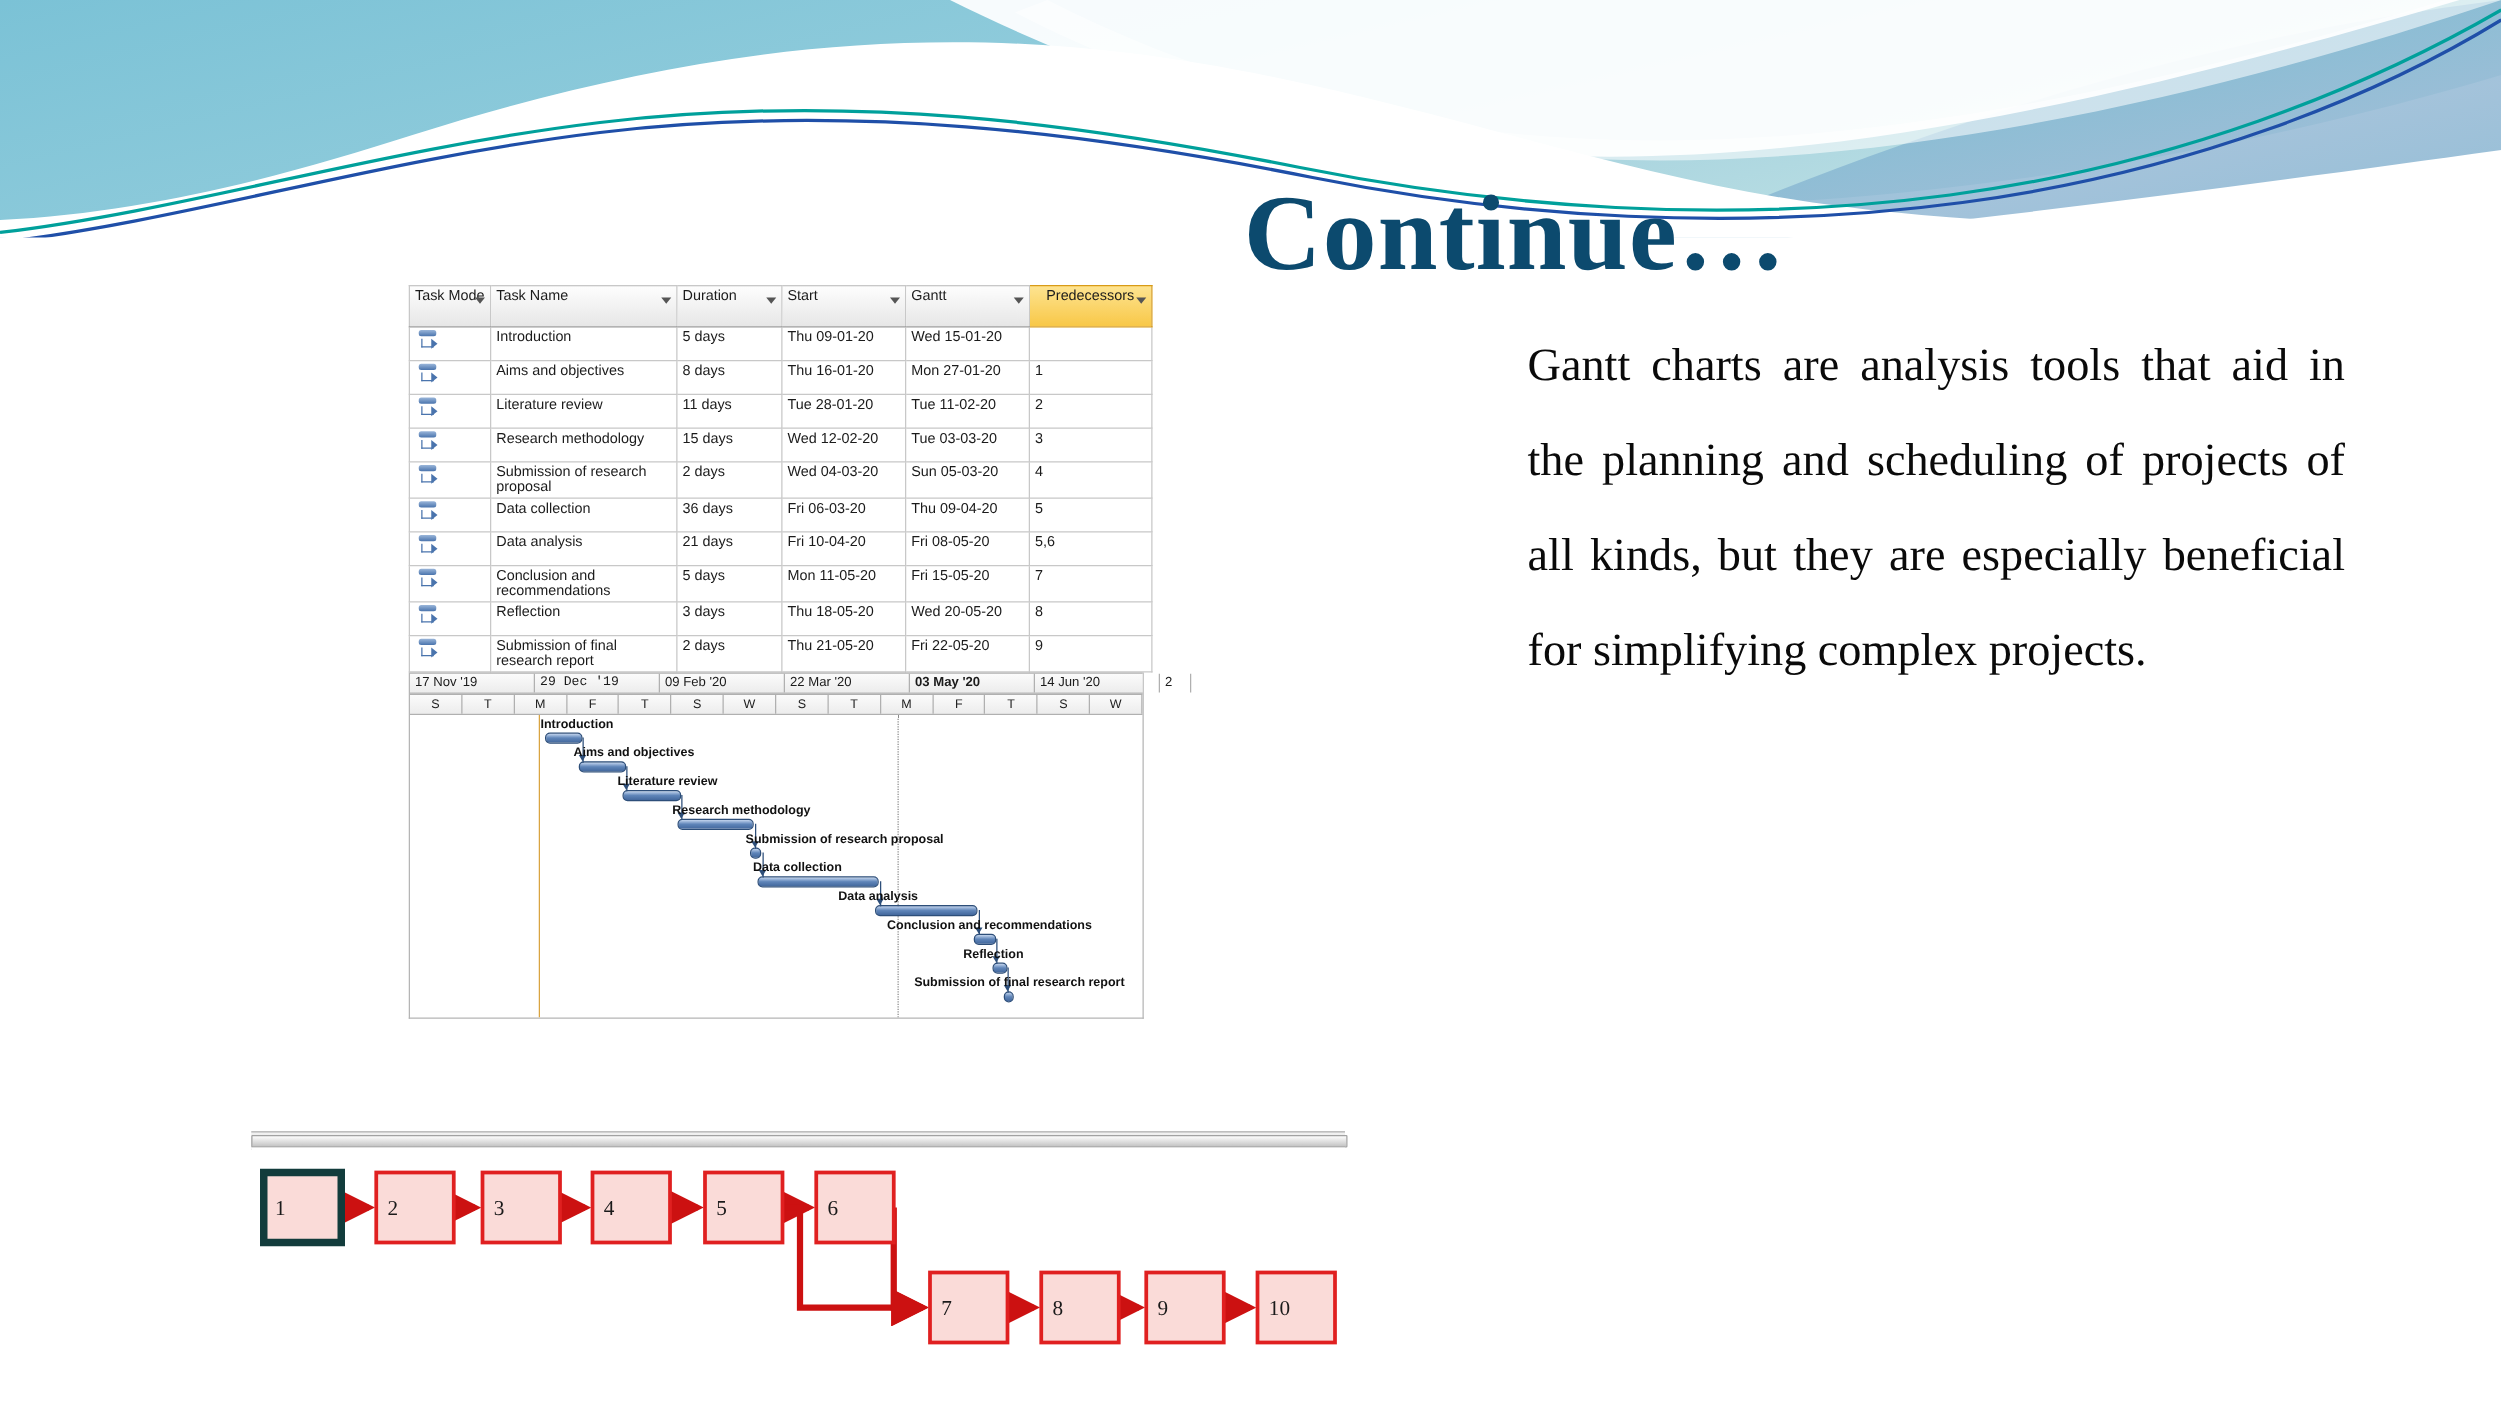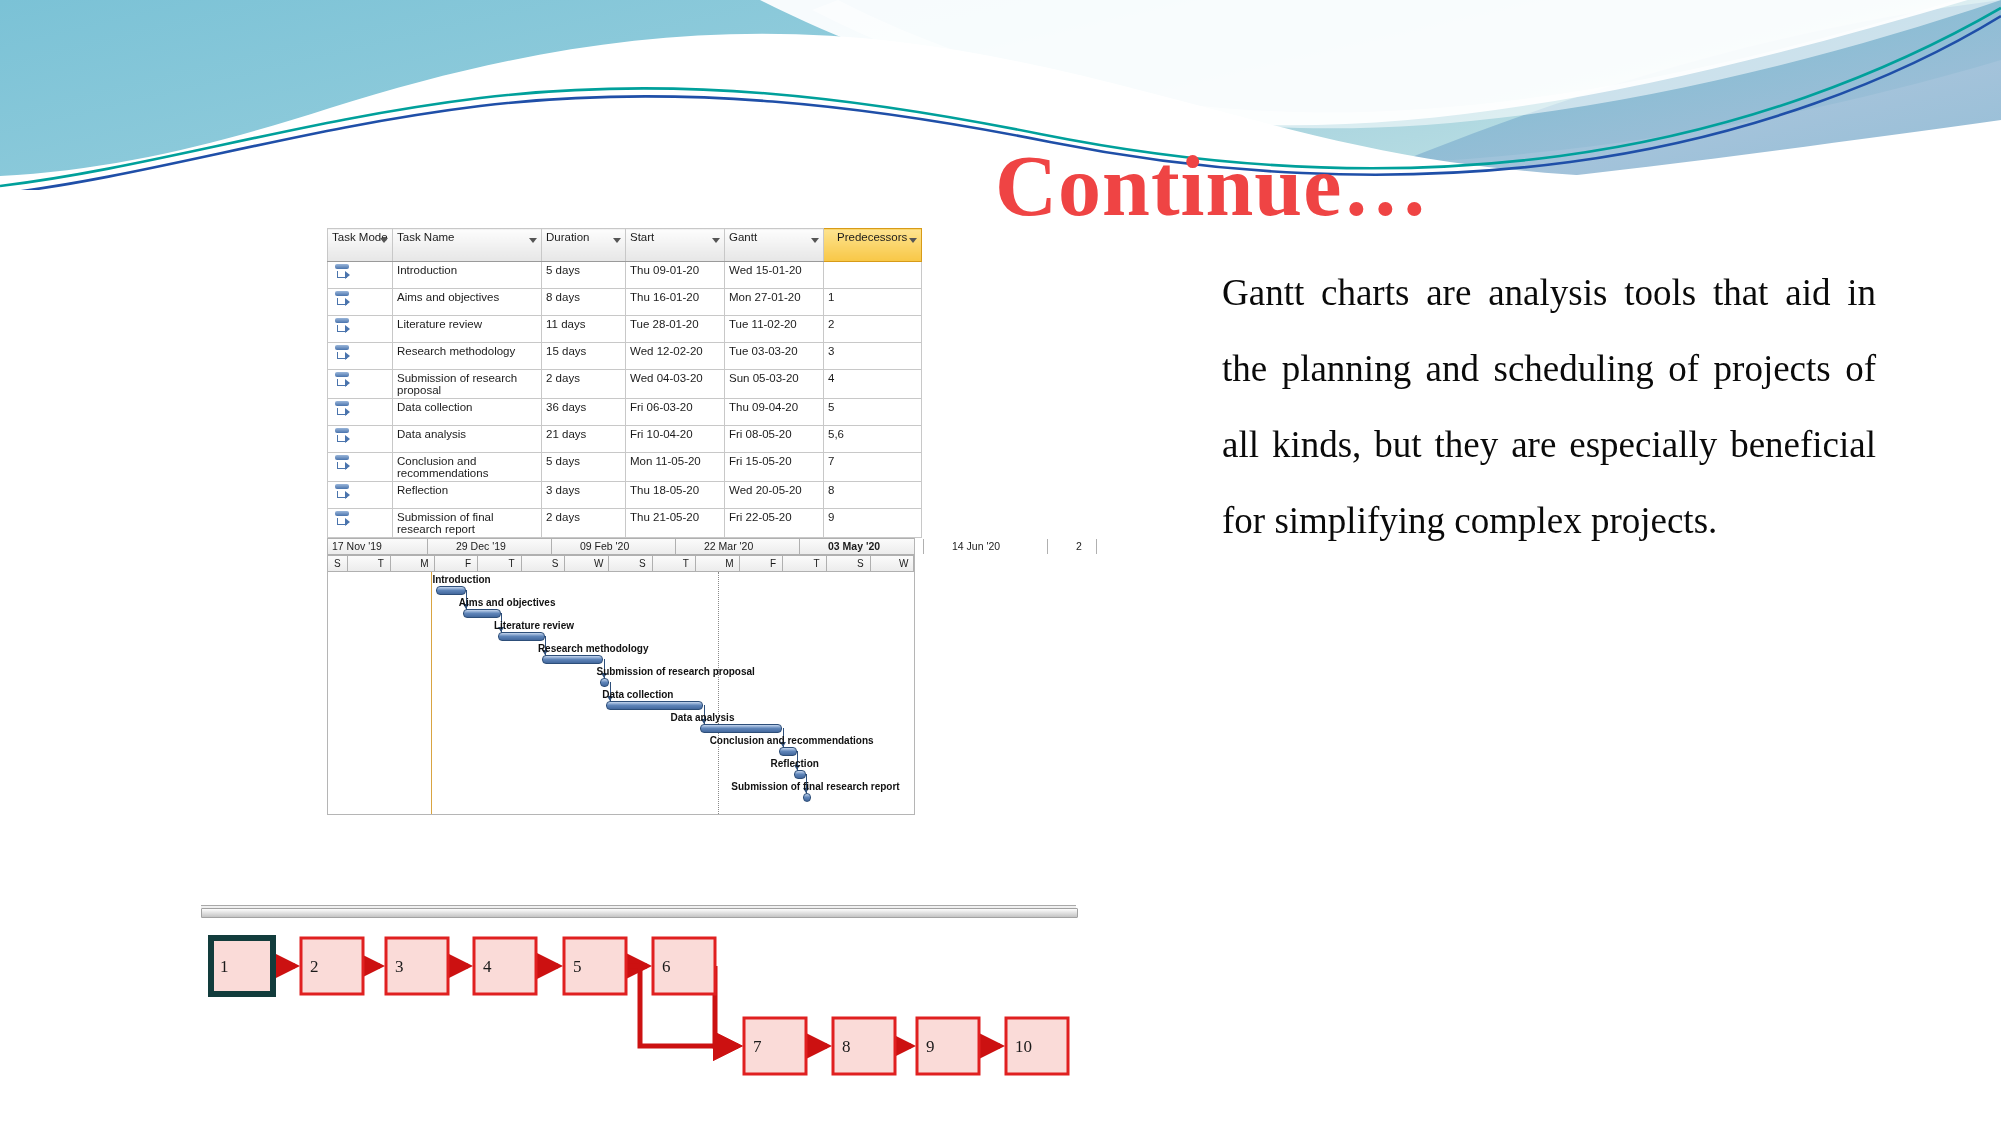--- a/index.html
+++ b/index.html
@@ -12,21 +12,21 @@
 
   
   #banner{position:absolute;left:0;top:0;width:2001px;height:190px;overflow:hidden;}
   #banner svg{display:block;}
 
   
   #title{
     position:absolute;left:995px;top:143px;
     font-family:"Liberation Serif", serif;
     font-weight:bold;font-size:86px;line-height:1;
-    color:#ef4444;letter-spacing:1px;white-space:nowrap;
+    color:#0c4a6e;letter-spacing:1px;white-space:nowrap;
   }
 
   
   #body-text{
     position:absolute;left:1222px;top:255px;width:654px;
     font-family:"Liberation Serif", serif;
     font-size:37px;line-height:2.05;
     color:#0a0a0a;text-align:justify;
     text-align-last:left;
   }
@@ -85,21 +85,21 @@
   }
   .modeicon .arrhead{
     position:absolute;left:11px;top:7px;width:0;height:0;
     border-top:4px solid transparent;border-bottom:4px solid transparent;
     border-left:5px solid #4a74ad;
   }
 
   
   .timeline{position:relative;border-left:1px solid #b5b5b5;border-right:1px solid #b5b5b5;}
   .tl-row{display:flex;height:15px;background:linear-gradient(#fbfbfb,#ececec);
-          border-bottom:1px solid #b0b0b0;border-top:1px solid #b0b0b0;gap:24px;}
+          border-bottom:1px solid #b0b0b0;border-top:1px solid #b0b0b0;}
   .tl-top .cell{
     flex:0 0 auto;font-size:10.5px;color:#1b1b1b;
     border-right:1px solid #b0b0b0;padding-left:4px;
     line-height:15px;white-space:nowrap;overflow:hidden;
   }
   .tl-bot .cell{
     flex:1 1 0;font-size:10px;color:#1b1b1b;text-align:center;
     border-right:1px solid #b0b0b0;line-height:15px;
   }
 
@@ -361,21 +361,21 @@
           <td>Thu 21-05-20</td>
           <td>Fri 22-05-20</td>
           <td>9</td>
         </tr>
       </tbody>
   </table>
 
   <div class="timeline">
     <div class="tl-row tl-top" id="tl-top">
         <div class="cell" style="width: 95px;">17 Nov '19</div>
-        <div class="cell" style="width: 95px;">29 Dec '19</div>
+        <div class="cell" style="width: 95px; font-family: Liberation Mono, monospace;">29 Dec '19</div>
         <div class="cell" style="width: 95px;">09 Feb '20</div>
         <div class="cell" style="width: 95px;">22 Mar '20</div>
         <div class="cell" style="width: 95px; font-weight: bold;">03 May '20</div>
         <div class="cell" style="width: 95px;">14 Jun '20</div>
         <div class="cell" style="width: 20px;">2</div>
       </div>
     <div class="tl-row tl-bot" id="tl-bot">
         <div class="cell">S</div>
         <div class="cell">T</div>
         <div class="cell">M</div>

